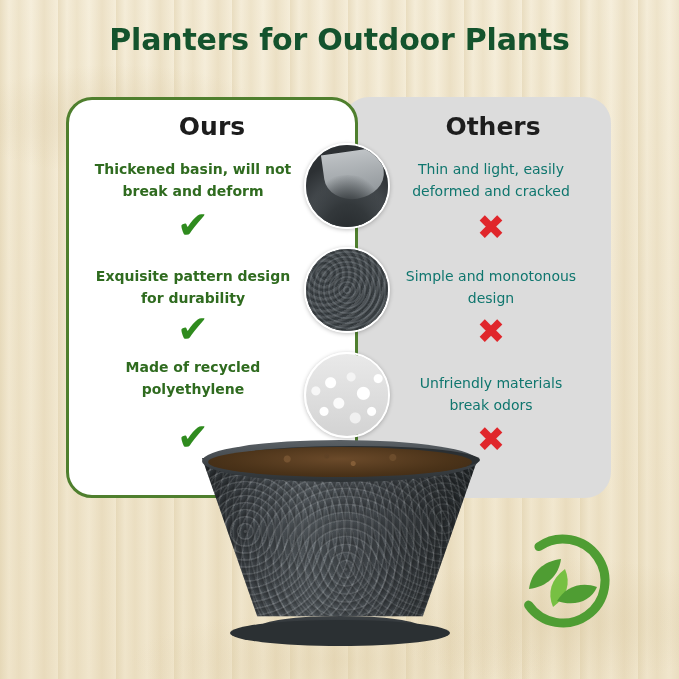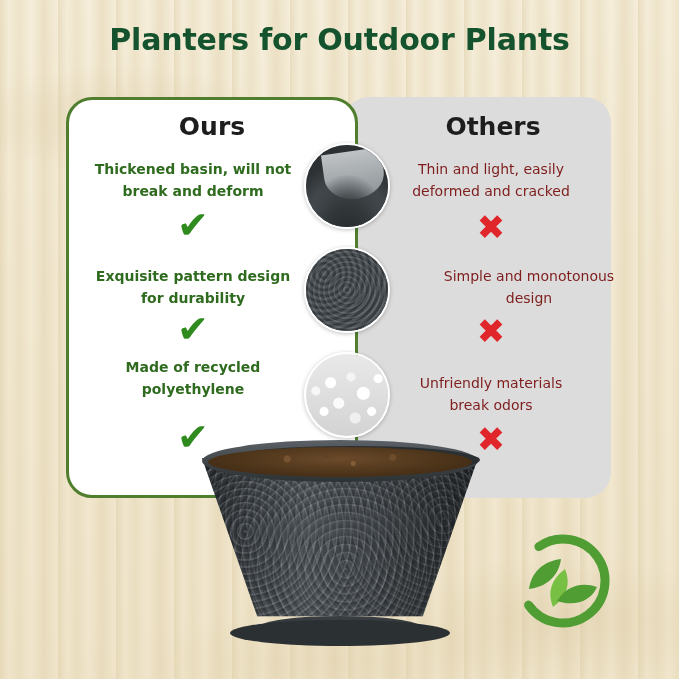--- a/index.html
+++ b/index.html
@@ -55,24 +55,24 @@
   }
   .col-head.ours{left:66px;top:112px;width:292px;}
   .col-head.others{left:359px;top:112px;width:268px;}
 
   
   .row-text{
     position:absolute;font-size:14px;line-height:22px;
     text-align:center;
   }
   .ours-text{color:#2f6b1f;font-weight:bold;width:250px;left:68px;}
-  .others-text{color:#7f1d1d;width:250px;left:366px;}
+  .others-text{color:#0f766e;width:250px;left:366px;}
 
   .o1{top:158px;} .o2{top:265px;} .o3{top:356px;}
-  .x1{top:158px;} .x2{top:265px;padding-left:38px;} .x3{top:372px;}
+  .x1{top:158px;} .x2{top:265px;} .x3{top:372px;}
 
   
   .check{
     position:absolute;left:68px;width:250px;text-align:center;
     color:#2f8b1e;font-size:38px;line-height:38px;font-weight:bold;
   }
   .c1{top:206px;} .c2{top:310px;} .c3{top:418px;}
   .cross{
     position:absolute;left:366px;width:250px;text-align:center;
     color:#e0262b;font-size:34px;line-height:34px;font-weight:bold;

